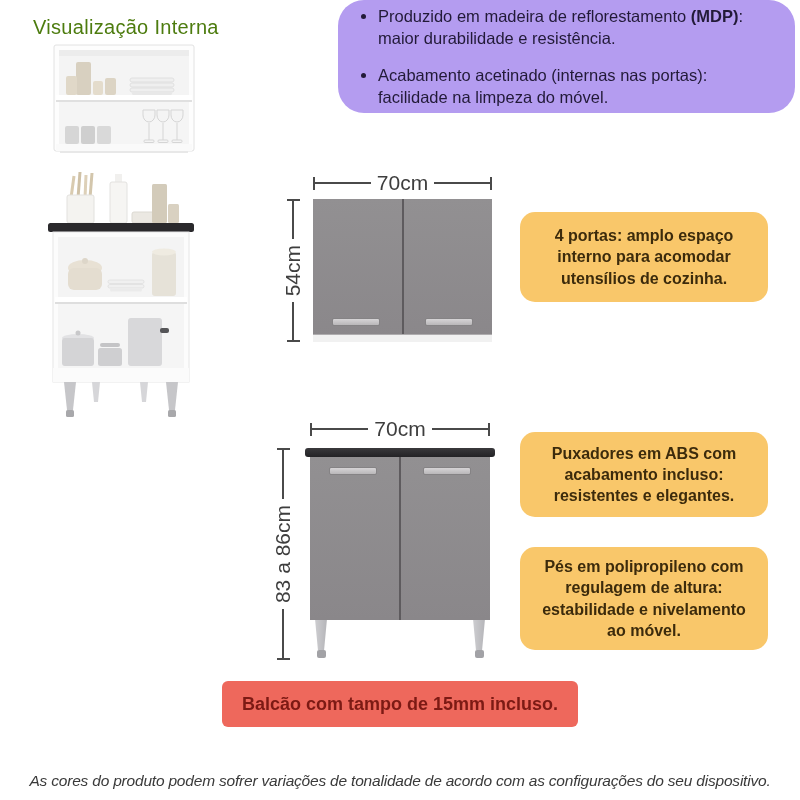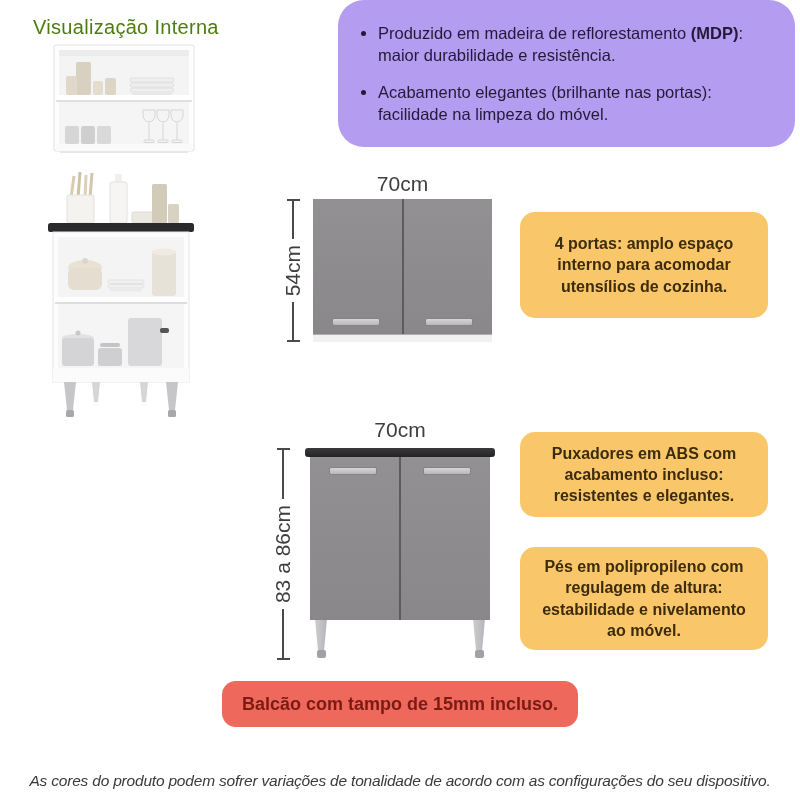--- a/index.html
+++ b/index.html
@@ -6,53 +6,53 @@
   body { background:#ffffff; font-family:"Liberation Sans", sans-serif; }
   .canvas { position:relative; width:800px; height:800px; background:#ffffff; overflow:hidden; }
 
   .page-title { position:absolute; left:33px; top:16px; font-size:20px; color:#4d7c0f; font-weight:500; letter-spacing:.3px; }
 
   
   .photo-upper { position:absolute; left:50px; top:40px; width:148px; height:118px; }
   .photo-lower { position:absolute; left:40px; top:162px; width:162px; height:268px; }
 
   
-  .purple-box { position:absolute; left:338px; top:0; width:457px; height:147px;
+  .purple-box { position:absolute; left:338px; top:0; width:457px; height:113px;
     background:#b49cf0; border-radius:26px; display:flex; align-items:center; }
   .purple-box ul { list-style:disc outside; margin-left:40px; width:385px;
     color:#221a38; font-size:16.5px; font-weight:500; line-height:1.35; }
   .purple-box li + li { margin-top:14px; }
   .purple-box b { font-weight:800; }
 
   
   .yellow-box { position:absolute; left:520px; width:248px; background:#f9c76a;
     border-radius:15px; display:flex; align-items:center; justify-content:center;
     text-align:center; color:#3c2b0c; font-size:16px; font-weight:600; line-height:1.32;
     padding:8px 13px; }
-  .yb1 { top:212px; height:106px; }
+  .yb1 { top:212px; height:90px; }
   .yb2 { top:326px; height:66px; }
   .yb3 { top:432px; height:85px; }
   .yb4 { top:547px; height:103px; }
 
   
   .red-box { position:absolute; left:222px; top:681px; width:356px; height:46px;
-    background:#ee685c; border-radius:14px; display:flex; align-items:center; justify-content:center;
+    background:#ee685c; border-radius:6px; display:flex; align-items:center; justify-content:center;
     color:#7c1a14; font-size:18px; font-weight:700; }
 
   .depth-info { position:absolute; left:0; top:736px; width:800px; text-align:center;
     color:#575757; font-size:19px; font-weight:500; }
   .disclaimer { position:absolute; left:0; top:772px; width:800px; text-align:center;
     color:#3a3a3a; font-size:15.5px; font-weight:400; letter-spacing:-.2px;font-style:italic; }
 
   
   .drawing { position:absolute; }
   .dwg-aereo { left:262px; top:172px; width:230px; height:175px; }
   .dwg-balcao { left:252px; top:418px; width:243px; height:252px; }
 
-  .dim-h { position:absolute; display:flex; align-items:center; height:22px;flex-direction:column; }
+  .dim-h { position:absolute; display:flex; align-items:center; height:22px; }
   .dim-h .tick { width:2px; height:13px; background:#4a4a4a; }
   .dim-h .dline { flex:1; height:2px; background:#4a4a4a; }
   .dim-label { padding:0 6px; font-size:21px; color:#3e3e3e; font-weight:500; white-space:nowrap; }
 
   .dim-v { position:absolute; display:flex; flex-direction:column; align-items:center; width:26px; }
   .dim-v .tick { height:2px; width:13px; background:#4a4a4a; }
   .dim-v .dline { flex:1; width:2px; background:#4a4a4a; }
   .dim-v .dim-label { writing-mode:vertical-rl; transform:rotate(180deg); padding:6px 0; }
 
   .cab { position:absolute; background:linear-gradient(180deg,#929092,#8a878a); }
@@ -161,21 +161,21 @@
     <polygon points="100,220 108,220 106,240 102,240" fill="#d6d6d9"></polygon>
     <polygon points="24,220 36,220 33,248 27,248" fill="#c6c6c9"></polygon>
     <rect x="26" y="248" width="8" height="7" rx="1.5" fill="#a8a8ab"></rect>
     <polygon points="126,220 138,220 135,248 129,248" fill="#c6c6c9"></polygon>
     <rect x="128" y="248" width="8" height="7" rx="1.5" fill="#a8a8ab"></rect>
   </svg>
 
   <div class="purple-box">
     <ul>
       <li><span>Produzido em madeira de reflorestamento </span><b>(MDP)</b><span>: maior durabilidade e resistência.</span></li>
-      <li><span>Acabamento elegantes (brilhante nas portas): facilidade na limpeza do móvel.</span><b></b><span></span></li>
+      <li><span>Acabamento acetinado (internas nas portas): facilidade na limpeza do móvel.</span><b></b><span></span></li>
     </ul>
   </div>
 
   <div class="drawing dwg-aereo">
     <div class="dim-h" style="left:51px; top:0; width:179px;">
       <span class="tick"></span>
       <span class="dline"></span>
       <span class="dim-label">70cm</span>
       <span class="dline"></span>
       <span class="tick"></span>

